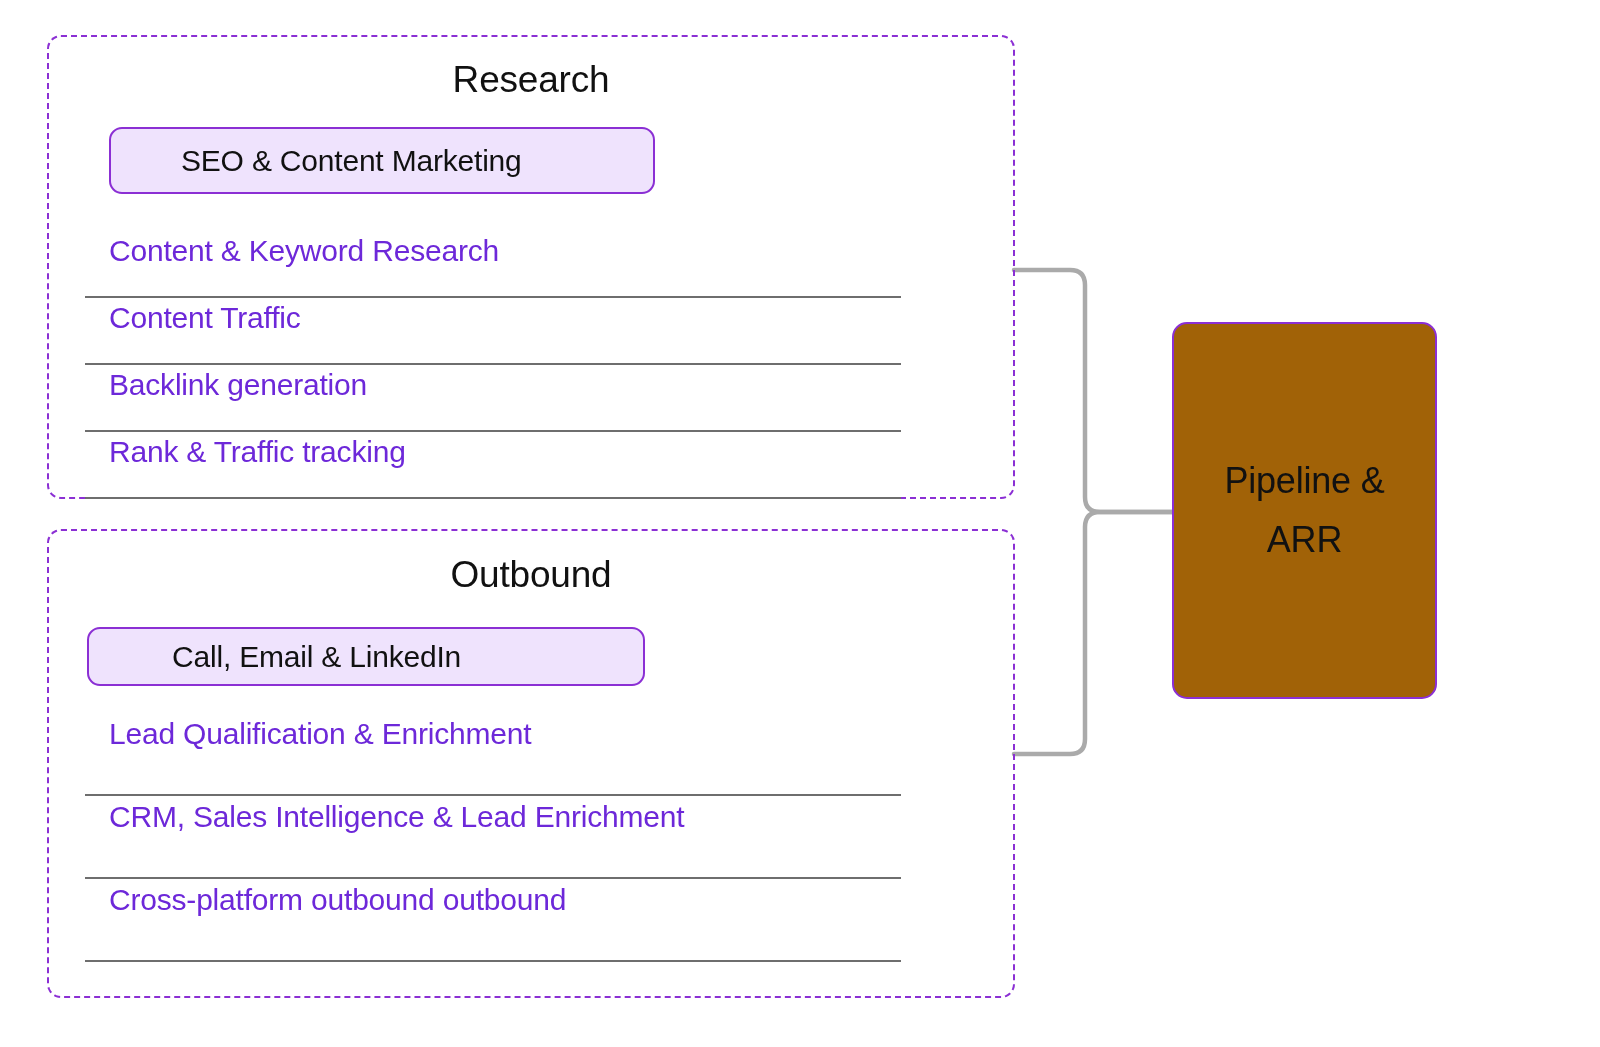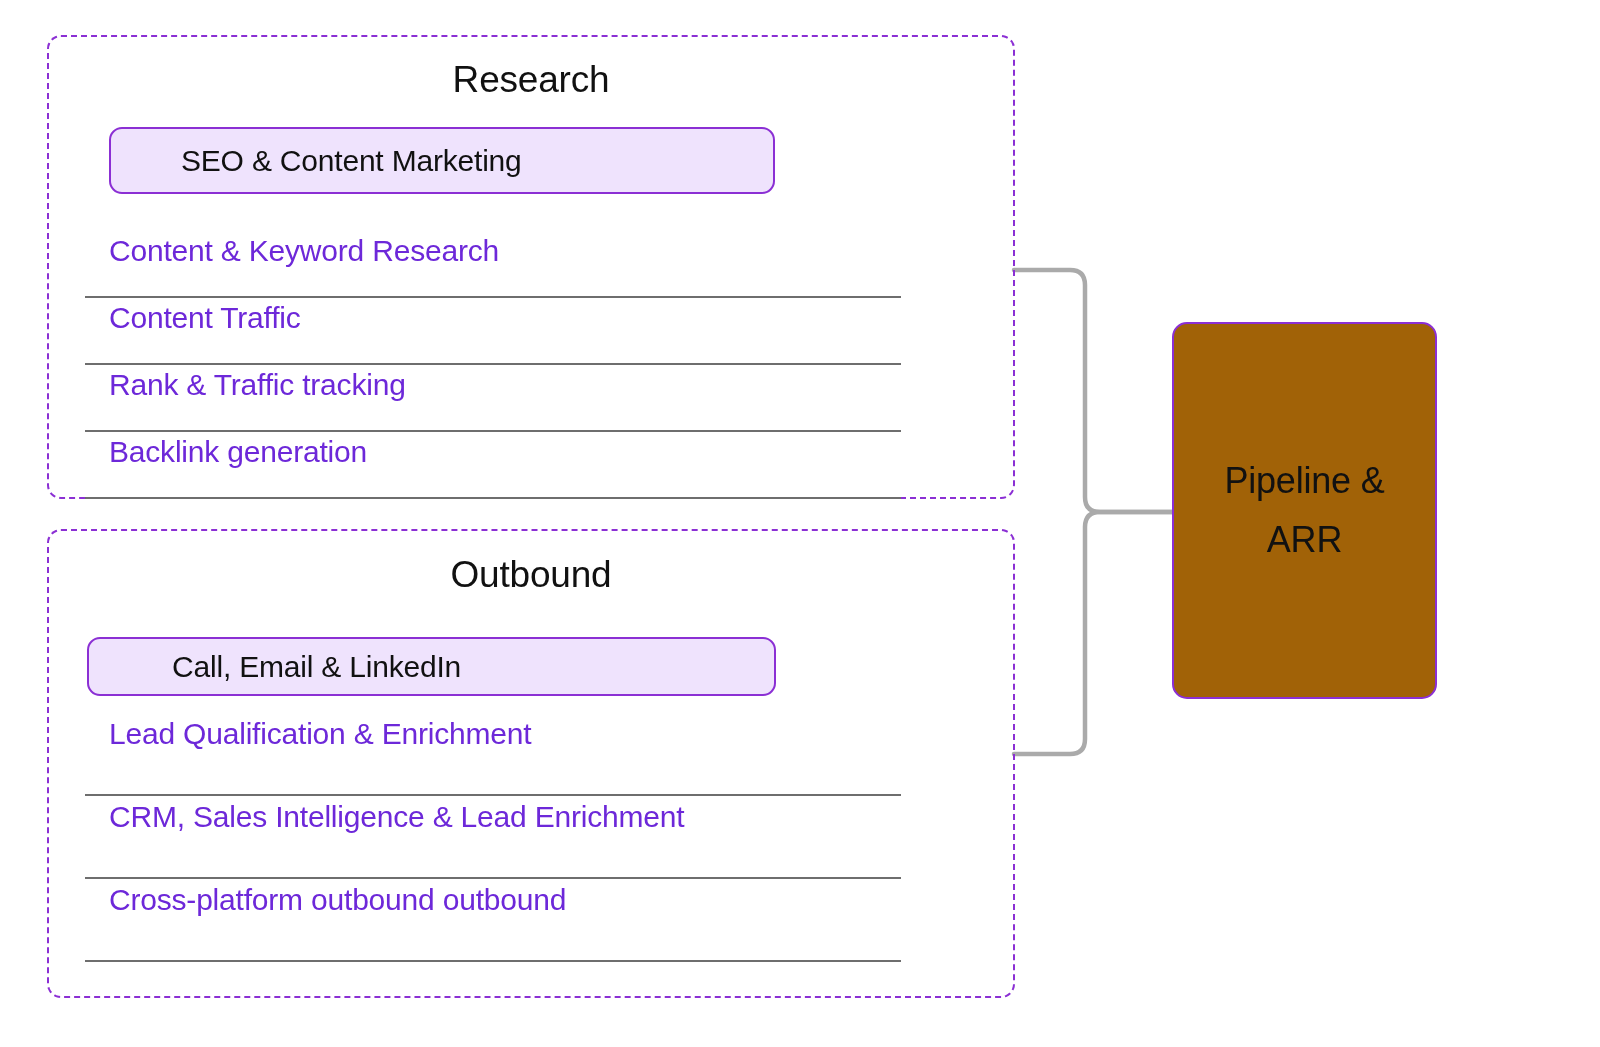--- a/index.html
+++ b/index.html
@@ -58,23 +58,23 @@
     align-items: center;
     line-height: 1;
   }
   .pill-label {
     font-size: 30px;
     font-weight: 400;
     color: #111111;
     letter-spacing: -0.2px;
     white-space: nowrap;
   }
-  #pill-inbound  { left: 60px; top: 90px; width: 666px; height: 67px; }
+  #pill-inbound  { left: 60px; top: 90px; width: 546px; height: 67px; }
   #pill-inbound .pill-label  { margin-left: 70px; }
-  #pill-outbound { left: 38px; top: 106px; width: 689px; height: 59px; }
+  #pill-outbound { left: 38px; top: 96px; width: 558px; height: 59px; }
   #pill-outbound .pill-label { margin-left: 83px; }
 
   
   .row-list {
     position: absolute;
     left: 36px;
     width: 816px;
   }
   #rows-inbound  { top: 194px; }
   #rows-outbound { top: 182px; }
@@ -165,25 +165,25 @@
 
       <div class="row">
         <span class="row-label">Content &amp; Keyword Research</span>
       </div>
 
       <div class="row">
         <span class="row-label">Content Traffic</span>
       </div>
 
       <div class="row">
+        <span class="row-label">Backlink generation</span>
+      </div>
+
+      <div class="row">
         <span class="row-label">Rank &amp; Traffic tracking</span>
-      </div>
-
-      <div class="row">
-        <span class="row-label">Backlink generation</span>
       </div>
 
     </div>
   </div>
 
   <div id="group-outbound" class="group-box">
 
     <div id="title-outbound" class="group-title">Outbound</div>
 
     <div id="pill-outbound" class="pill">

